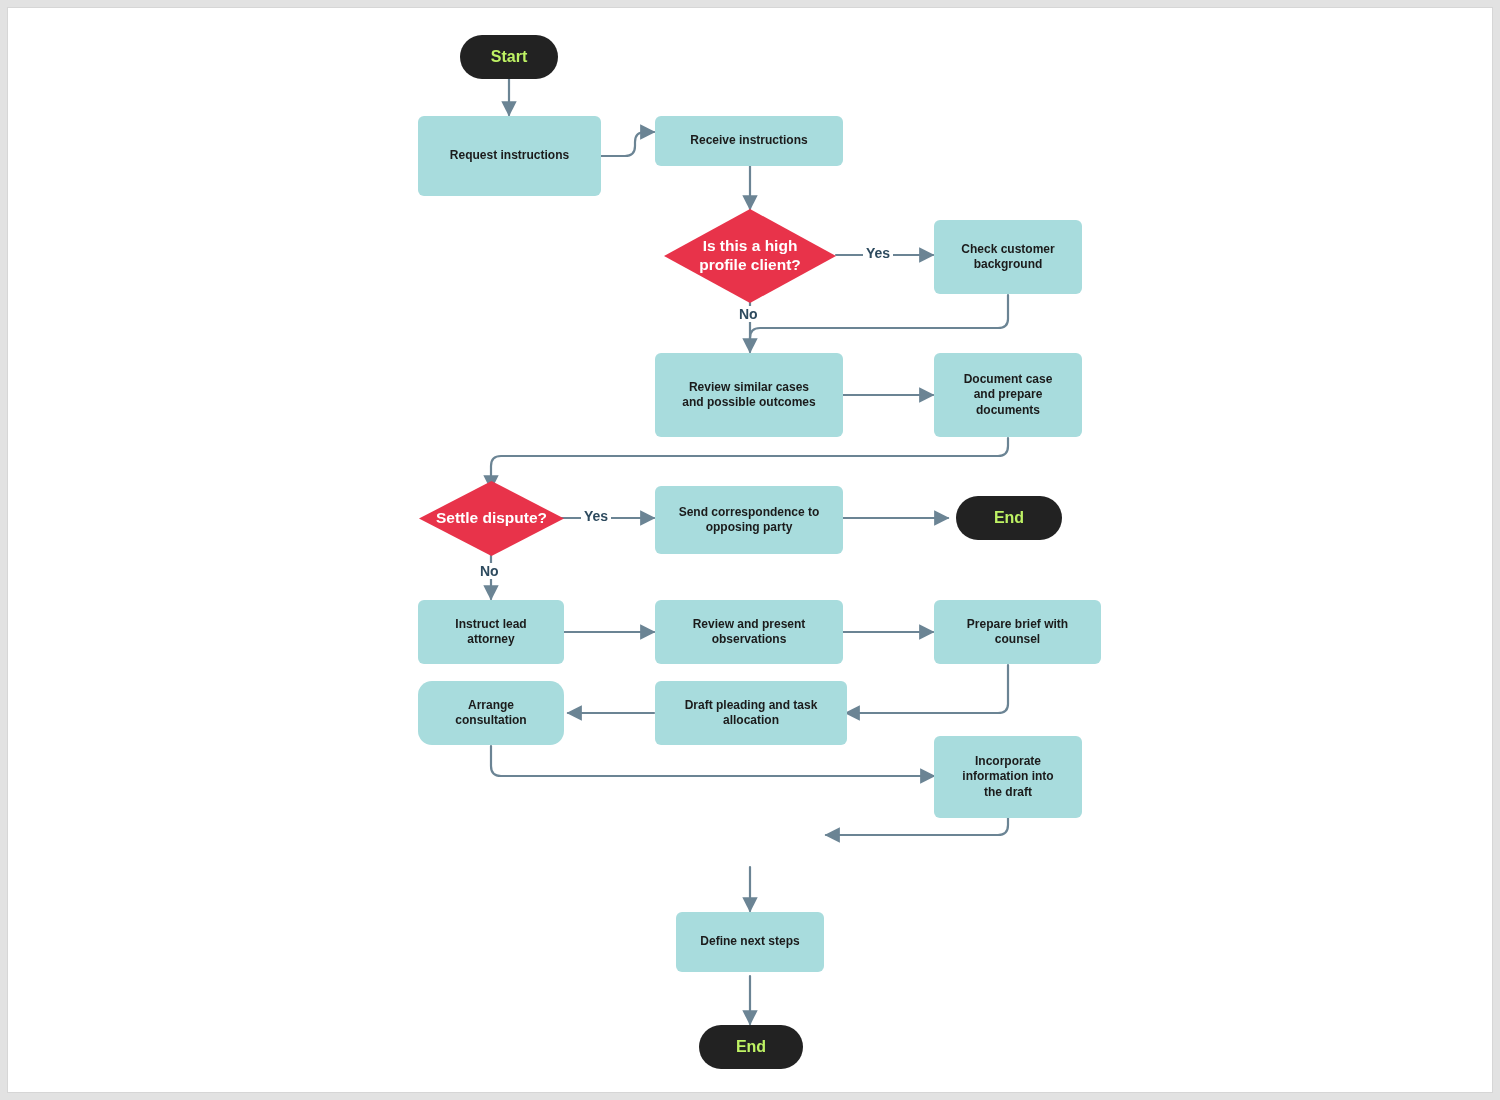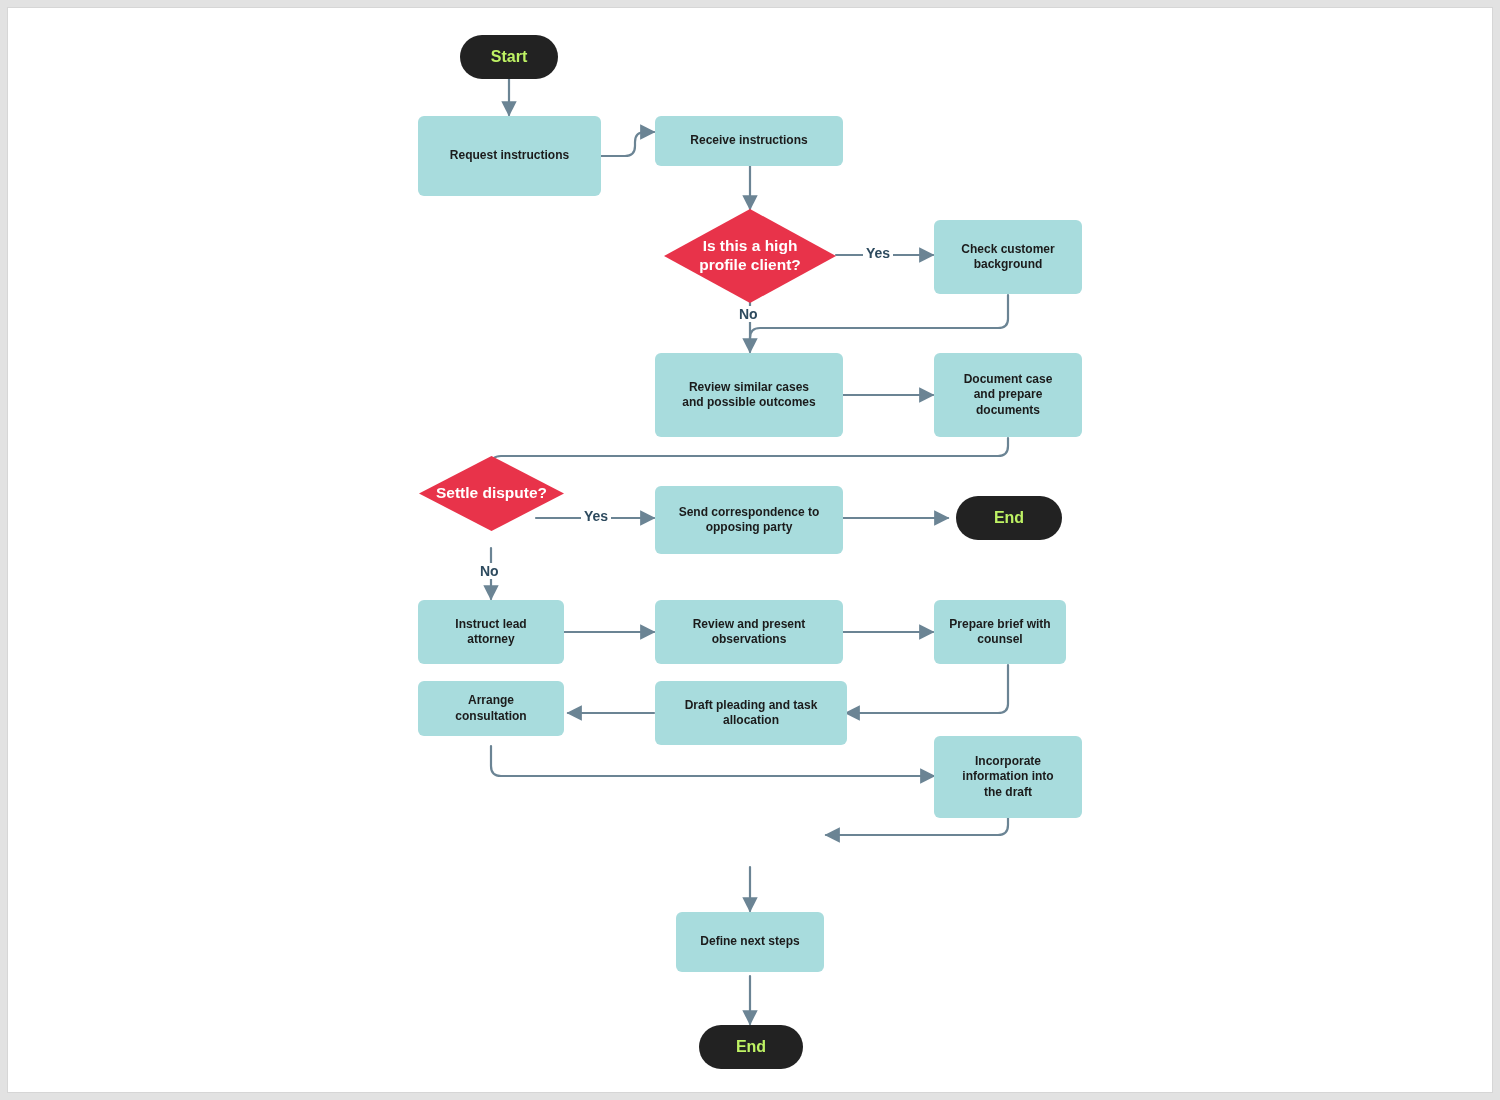--- a/index.html
+++ b/index.html
@@ -181,21 +181,21 @@
     </div>
 
     <div class="node process" style="left:926px; top:345px; width:148px; height:84px;">
       <div>
         <span class="nlabel">Document case</span>
         <span class="nlabel">and prepare</span>
         <span class="nlabel">documents</span>
       </div>
     </div>
 
-    <div class="node decision" style="left:411px; top:448px; width:145px; height:75px;">
+    <div class="node decision" style="left:411px; top:473px; width:145px; height:75px;">
       <div class="diamond-shape"></div>
       <div class="dlabel" style="width:92%;">
         <span class="nlabel">Settle dispute?</span>
       </div>
     </div>
 
     <div class="node process" style="left:647px; top:478px; width:188px; height:68px;">
       <div>
         <span class="nlabel">Send correspondence to</span>
         <span class="nlabel">opposing party</span>
@@ -213,28 +213,28 @@
       </div>
     </div>
 
     <div class="node process" style="left:647px; top:592px; width:188px; height:64px;">
       <div>
         <span class="nlabel">Review and present</span>
         <span class="nlabel">observations</span>
       </div>
     </div>
 
-    <div class="node process" style="left:926px; top:592px; width:132px; height:64px;">
+    <div class="node process" style="left:926px; top:592px; width:167px; height:64px;">
       <div>
         <span class="nlabel">Prepare brief with</span>
         <span class="nlabel">counsel</span>
       </div>
     </div>
 
-    <div class="node process" style="left:410px; top:673px; width:146px; height:55px;">
+    <div class="node process" style="left:410px; top:673px; width:146px; height:64px;border-radius:14px;">
       <div>
         <span class="nlabel">Arrange</span>
         <span class="nlabel">consultation</span>
       </div>
     </div>
 
     <div class="node process" style="left:647px; top:673px; width:192px; height:64px;">
       <div>
         <span class="nlabel">Draft pleading and task</span>
         <span class="nlabel">allocation</span>

